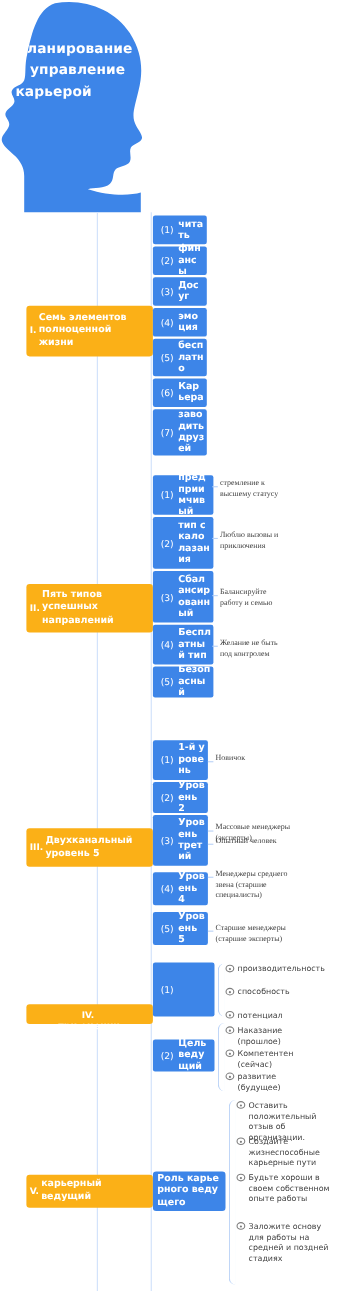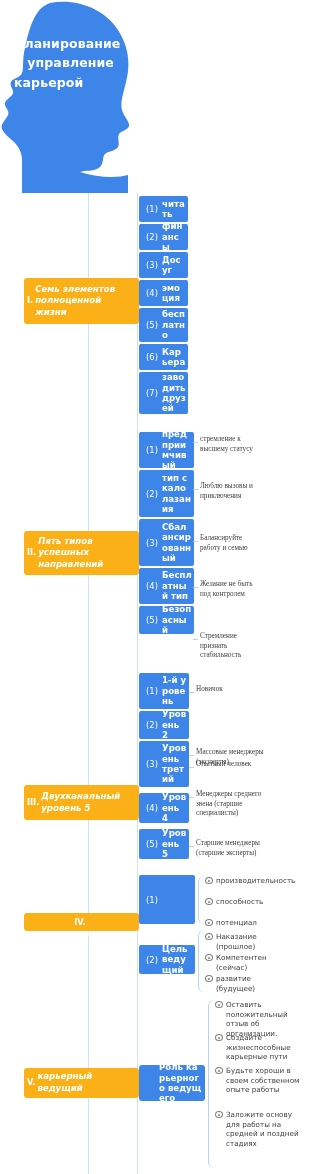--- a/index.html
+++ b/index.html
@@ -23,21 +23,21 @@
   .vline{position:absolute;width:1px;background:#cfe0fb;}
 
   
   .sec{
     position:absolute;background:#fbb017;border-radius:3px;
     color:#ffffff;font-weight:bold;font-size:8.6px;line-height:1.35;
     display:flex;align-items:center;box-sizing:border-box;
     padding:4px 4px 4px 3px;
   }
   .sec .rn{flex:0 0 auto;padding-right:2px;font-size:8.2px;}
-  .sec .tx{flex:1 1 auto;font-style:italic;}
+  .sec .tx{flex:1 1 auto;}
 
   
   .grp{position:absolute;}
   .node{
     background:#3d85e8;color:#ffffff;box-sizing:border-box;
     display:flex;align-items:center;border-radius:2px;
     margin-bottom:2px;padding:3px 2px 3px 3px;
   }
   .node .idx{flex:0 0 20px;font-size:8.4px;font-weight:normal;text-align:center;}
   .node .lbl{flex:1 1 auto;font-size:8.6px;font-weight:bold;line-height:1.22;
@@ -156,25 +156,22 @@
   </div>
   <div class="leaf" style="left:200px;top:482px;width:56px;">
     <span class="dash"></span><span>Люблю вызовы и приключения</span>
   </div>
   <div class="leaf" style="left:200px;top:534px;width:56px;">
     <span class="dash"></span><span>Балансируйте работу и семью</span>
   </div>
   <div class="leaf" style="left:200px;top:580px;width:56px;">
     <span class="dash"></span><span>Желание не быть под контролем</span>
   </div>
-  <div class="leaf" style="left:200px;top:632px;width:56px;">
-    <span class="dash"></span><span>Стремление признать стабильность</span>
-  </div>
-
-  <div class="sec" style="left:24px;top:753px;width:115px;height:35px;margin-top:32px;">
+
+  <div class="sec" style="left:24px;top:753px;width:115px;height:35px;">
     <span class="rn">III.</span>
     <span class="tx">Двухканальный уровень 5</span>
   </div>
 
   <div class="grp" style="left:139px;top:673px;width:50px;">
     <div class="node" style="height:36px;">
       <span class="idx">(1)</span>
       <span class="lbl">1-й уровень</span>
     </div>
     <div class="node" style="height:28px;">
@@ -254,21 +251,21 @@
     <span class="bullet"></span>
     <span class="btx">развитие (будущее)</span>
   </div>
 
   <div class="sec" style="left:24px;top:1068px;width:115px;height:30px;">
     <span class="rn">V.</span>
     <span class="tx">карьерный ведущий</span>
   </div>
 
   <div class="grp" style="left:139px;top:1065px;width:66px;">
-    <div class="node single" style="height:36px;padding-left:20px;">
+    <div class="node single" style="height:36px;padding-left:4px;align-items:flex-end;">
       <span class="lbl">Роль карьерного ведущего</span>
     </div>
   </div>
 
   <div class="brace" style="left:208px;top:1000px;width:5px;height:168px;"></div>
 
   <div class="blf" style="left:215px;top:1000px;width:86px;">
     <span class="bullet"></span>
     <span class="btx">Оставить положительный отзыв об организации.</span>
   </div>

